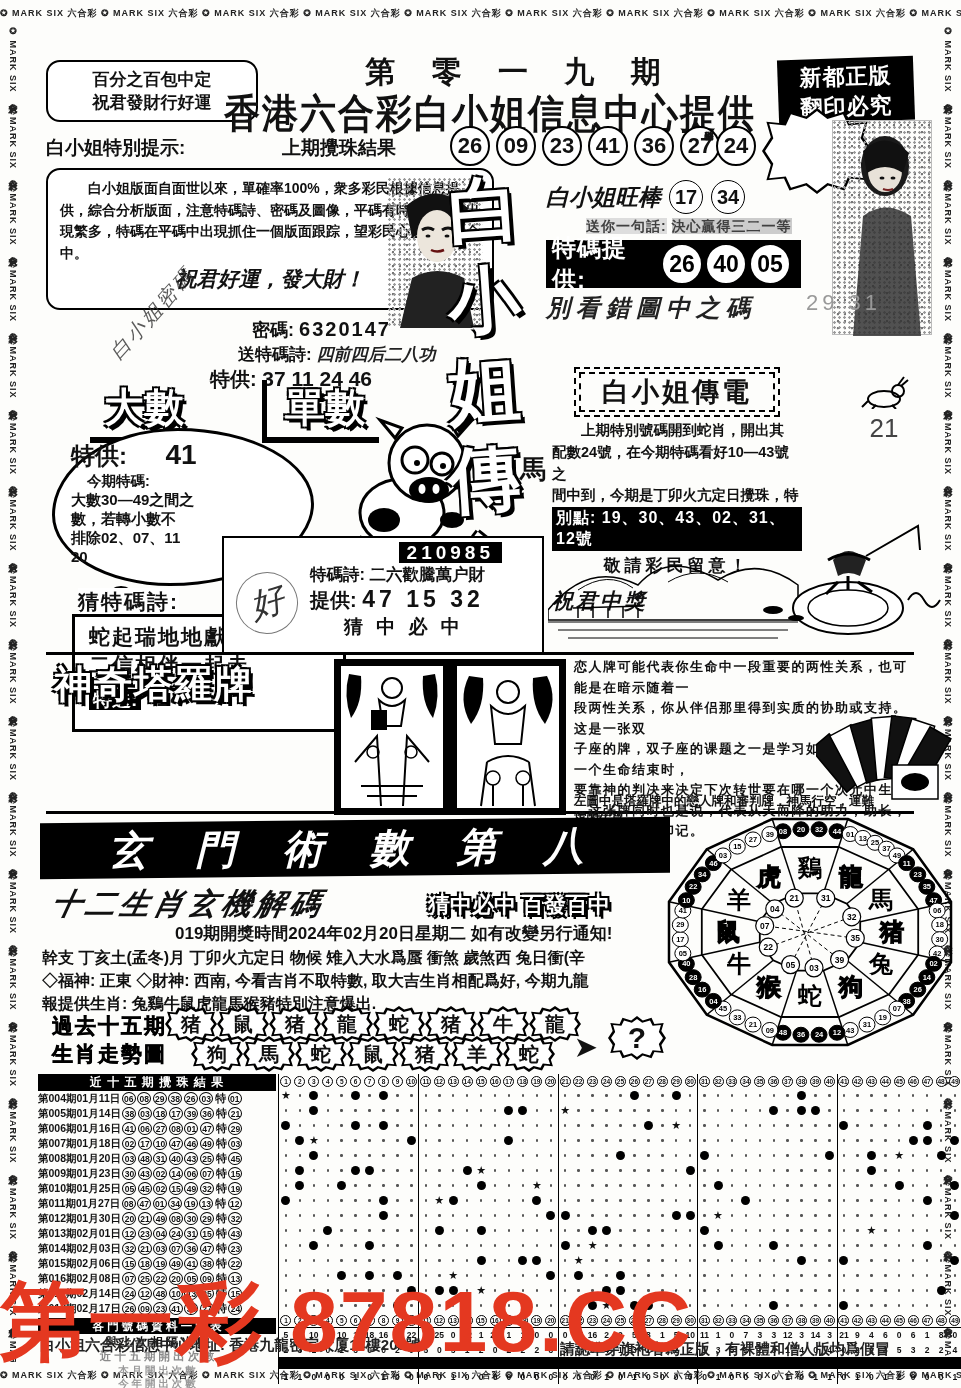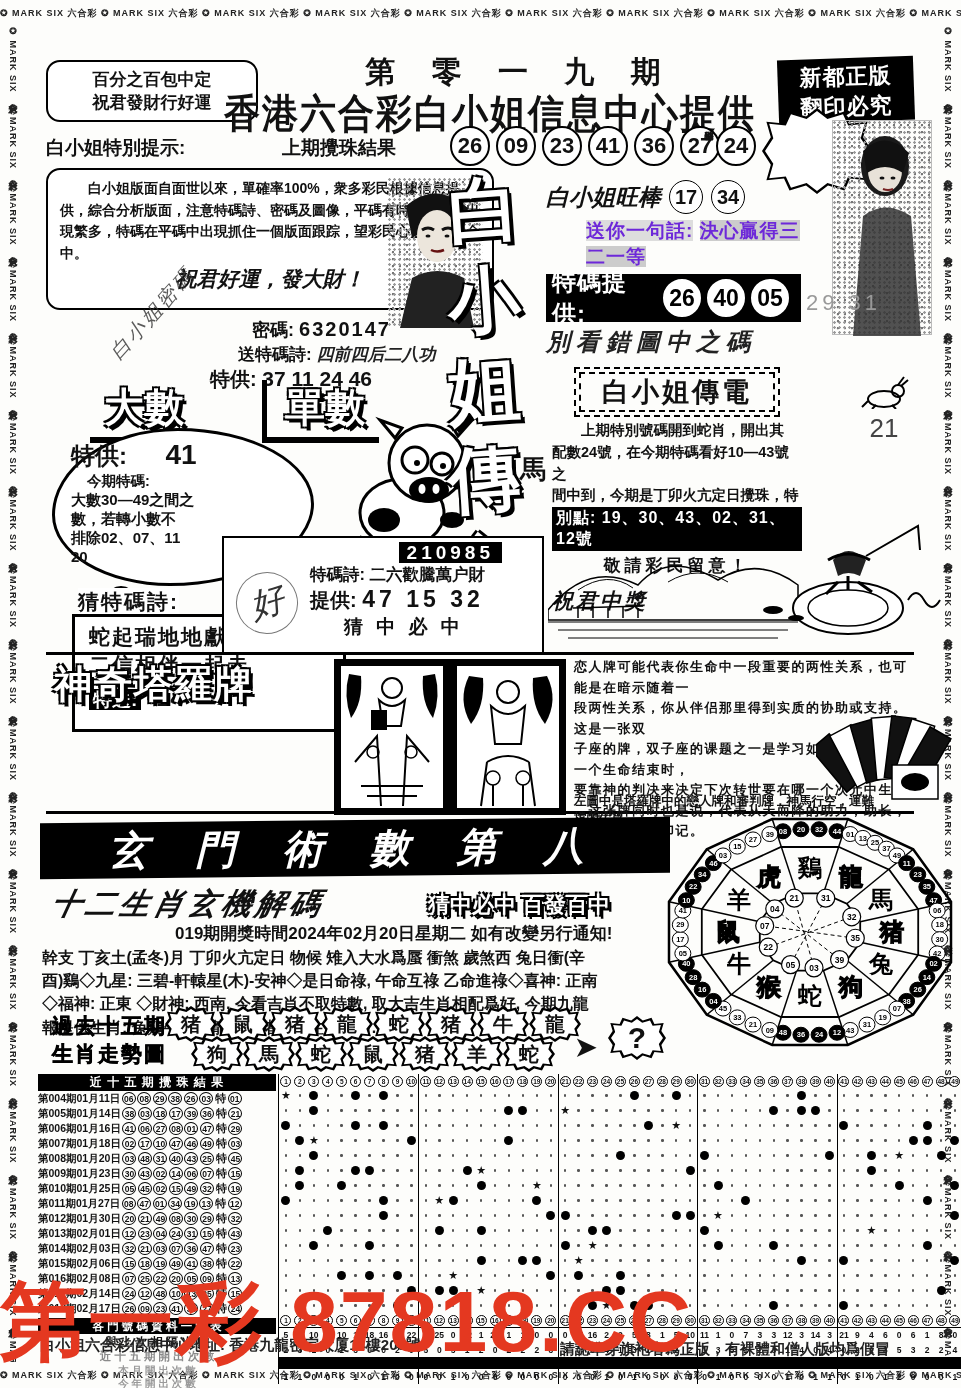--- a/index.html
+++ b/index.html
@@ -221,21 +221,21 @@
   </div>
 
   <div class="abs" style="left:546px;top:172px;width:255px;">
     <div style="margin-top:8px;display:flex;align-items:center;">
       <span style="font-size:23px;font-weight:bold;font-style:italic;">白小姐旺棒</span>
       <span id="wangbang-nums" style="display:inline-flex;margin-left:8px;">
           <span class="numcircle" style="width: 34px; height: 34px; font-size: 20px; margin-right: 8px; border-width: 1.5px;">17</span>
           <span class="numcircle" style="width: 34px; height: 34px; font-size: 20px; margin-right: 8px; border-width: 1.5px;">34</span>
         </span>
     </div>
-    <div style="margin-top:4px;font-size:19px;font-weight:bold;color:#6d28d9;letter-spacing:1px;padding-left:40px;">
+    <div style="margin-top:4px;font-size:14px;font-weight:bold;color:#404040;letter-spacing:1px;padding-left:40px;">
       <span style="background:#ddd;">送你一句話:</span>
       <span style="background:#ccc;">決心贏得三二一等</span>
     </div>
     <div class="blackbar" style="margin-top:4px;height:48px;display:flex;align-items:center;padding:0 6px;">
       <span style="font-size:24px;font-weight:900;letter-spacing:1px;">特碼提供:</span>
       <span id="right-special-nums" style="display:inline-flex;margin-left:6px;">
           <span class="numcircle" style="width: 38px; height: 38px; font-size: 23px; margin-right: 6px; border-color: rgb(255, 255, 255); color: rgb(0, 0, 0); background: rgb(255, 255, 255);">26</span>
           <span class="numcircle" style="width: 38px; height: 38px; font-size: 23px; margin-right: 6px; border-color: rgb(255, 255, 255); color: rgb(0, 0, 0); background: rgb(255, 255, 255);">40</span>
           <span class="numcircle" style="width: 38px; height: 38px; font-size: 23px; margin-right: 6px; border-color: rgb(255, 255, 255); color: rgb(0, 0, 0); background: rgb(255, 255, 255);">05</span>
         </span>
@@ -347,21 +347,20 @@
   <div class="abs blackbar" style="left:40px;top:820px;width:630px;height:56px;display:flex;align-items:center;justify-content:space-around;transform:skewY(-0.6deg);">
     <span style="font-size:40px;font-weight:900;letter-spacing:18px;font-style:italic;white-space:nowrap;">玄 門 術 數 第 八</span>
   </div>
   <div class="abs" style="left:52px;top:884px;font-size:30px;font-weight:900;font-style:italic;letter-spacing:4px;transform:skewX(-12deg);">十二生肖玄機解碼</div>
   <div class="abs" style="left:428px;top:890px;font-size:22px;">
     <span class="outline-ch">猜中必中  百發百中</span>
   </div>
   <div class="abs" style="left:175px;top:922px;font-size:17px;font-weight:900;">019期開獎時間2024年02月20日星期二  如有改變另行通知!</div>
   <div class="abs" style="left:42px;top:946px;width:630px;font-size:16px;font-weight:900;line-height:1.45;">
     <div>幹支 丁亥土(孟冬)月   丁卯火亢定日 物候 雉入大水爲蜃 衝煞 歲煞西 兔日衝(辛</div>
-    <div>酉)鷄◇九星:  三碧-軒轅星(木)-安神◇是日命祿,  午命互祿 乙命進祿◇喜神:  正南</div>
     <div>◇福神:  正東 ◇財神:  西南,  今看吉肖不取特數,  取大吉生肖相配爲好,  今期九龍</div>
     <div>報提供生肖:  兔鷄牛鼠虎龍馬猴豬特別注意爆出.</div>
   </div>
 
   <div class="abs" style="left:662px;top:812px;" id="wheel-holder"><svg width="296" height="240" viewBox="0 0 296 240">
         <polygon points="185.8,7.0 251.2,37.3 289.0,89.7 289.0,150.3 251.2,202.7 185.8,233.0 110.2,233.0 44.8,202.7 7.0,150.3 7.0,89.7 44.8,37.3 110.2,7.0" fill="none" stroke="#000" stroke-width="2.5"></polygon>
         <polygon points="177.0,35.0 227.2,57.8 256.2,97.2 256.2,142.8 227.2,182.2 177.0,205.0 119.0,205.0 68.8,182.2 39.8,142.8 39.8,97.2 68.8,57.8 119.0,35.0" fill="none" stroke="#000" stroke-width="1.8"></polygon>
         <polygon points="161.5,81.4 184.8,91.7 198.2,109.6 198.2,130.4 184.8,148.3 161.5,158.6 134.5,158.6 111.2,148.3 97.8,130.4 97.8,109.6 111.2,91.7 134.5,81.4" fill="none" stroke="#000" stroke-width="1.8"></polygon>
         <line x1="161.4585903453311" y1="81.36296694843728" x2="185.78758058496803" y2="6.98667832417901" stroke="#000" stroke-width="1.5"></line>
         <line x1="184.76955262170048" y1="91.7157287525381" x2="251.23759005323595" y2="37.268506601173954" stroke="#000" stroke-width="1.5"></line>

